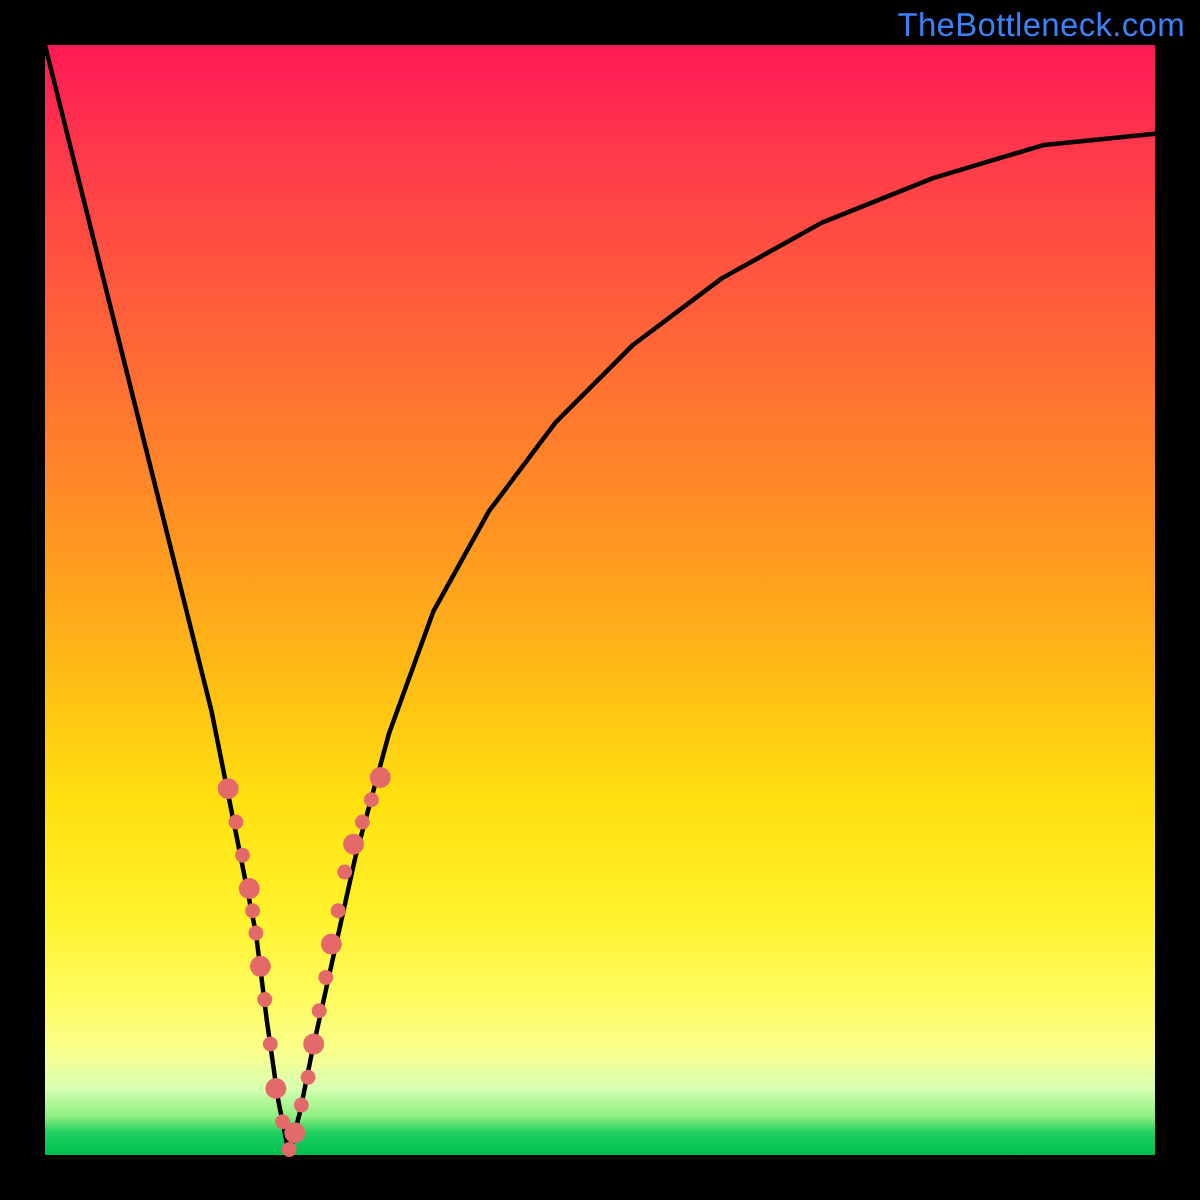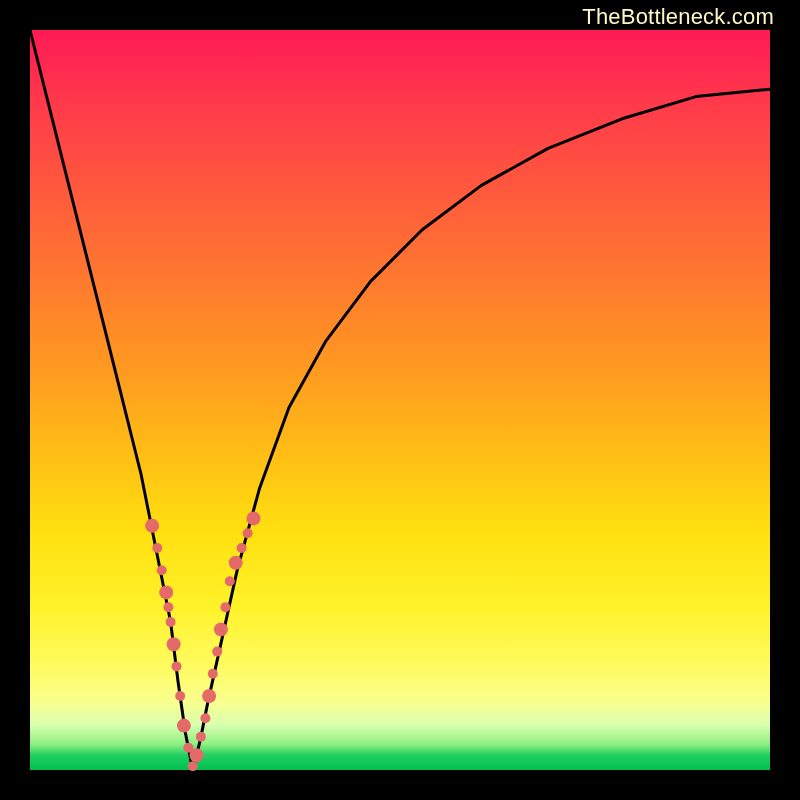--- a/index.html
+++ b/index.html
@@ -40,22 +40,22 @@
       #f8ff90 91%,
       #d7ffb0 94%,
       #8ef080 96.5%,
       #20d060 98%,
       #00c050 100%
     );
   }
   .watermark {
     position: absolute;
     top: 4px;
-    right: 26px;
-    color: #fef9c3;
+    right: 10px;
+    color: #3b82f6;
     font-size: 22px;
     letter-spacing: 0.2px;
     font-weight: 500;
   }
   svg.curve {
     position: absolute;
     left: 0;
     top: 0;
     width: 740px;
     height: 740px;

